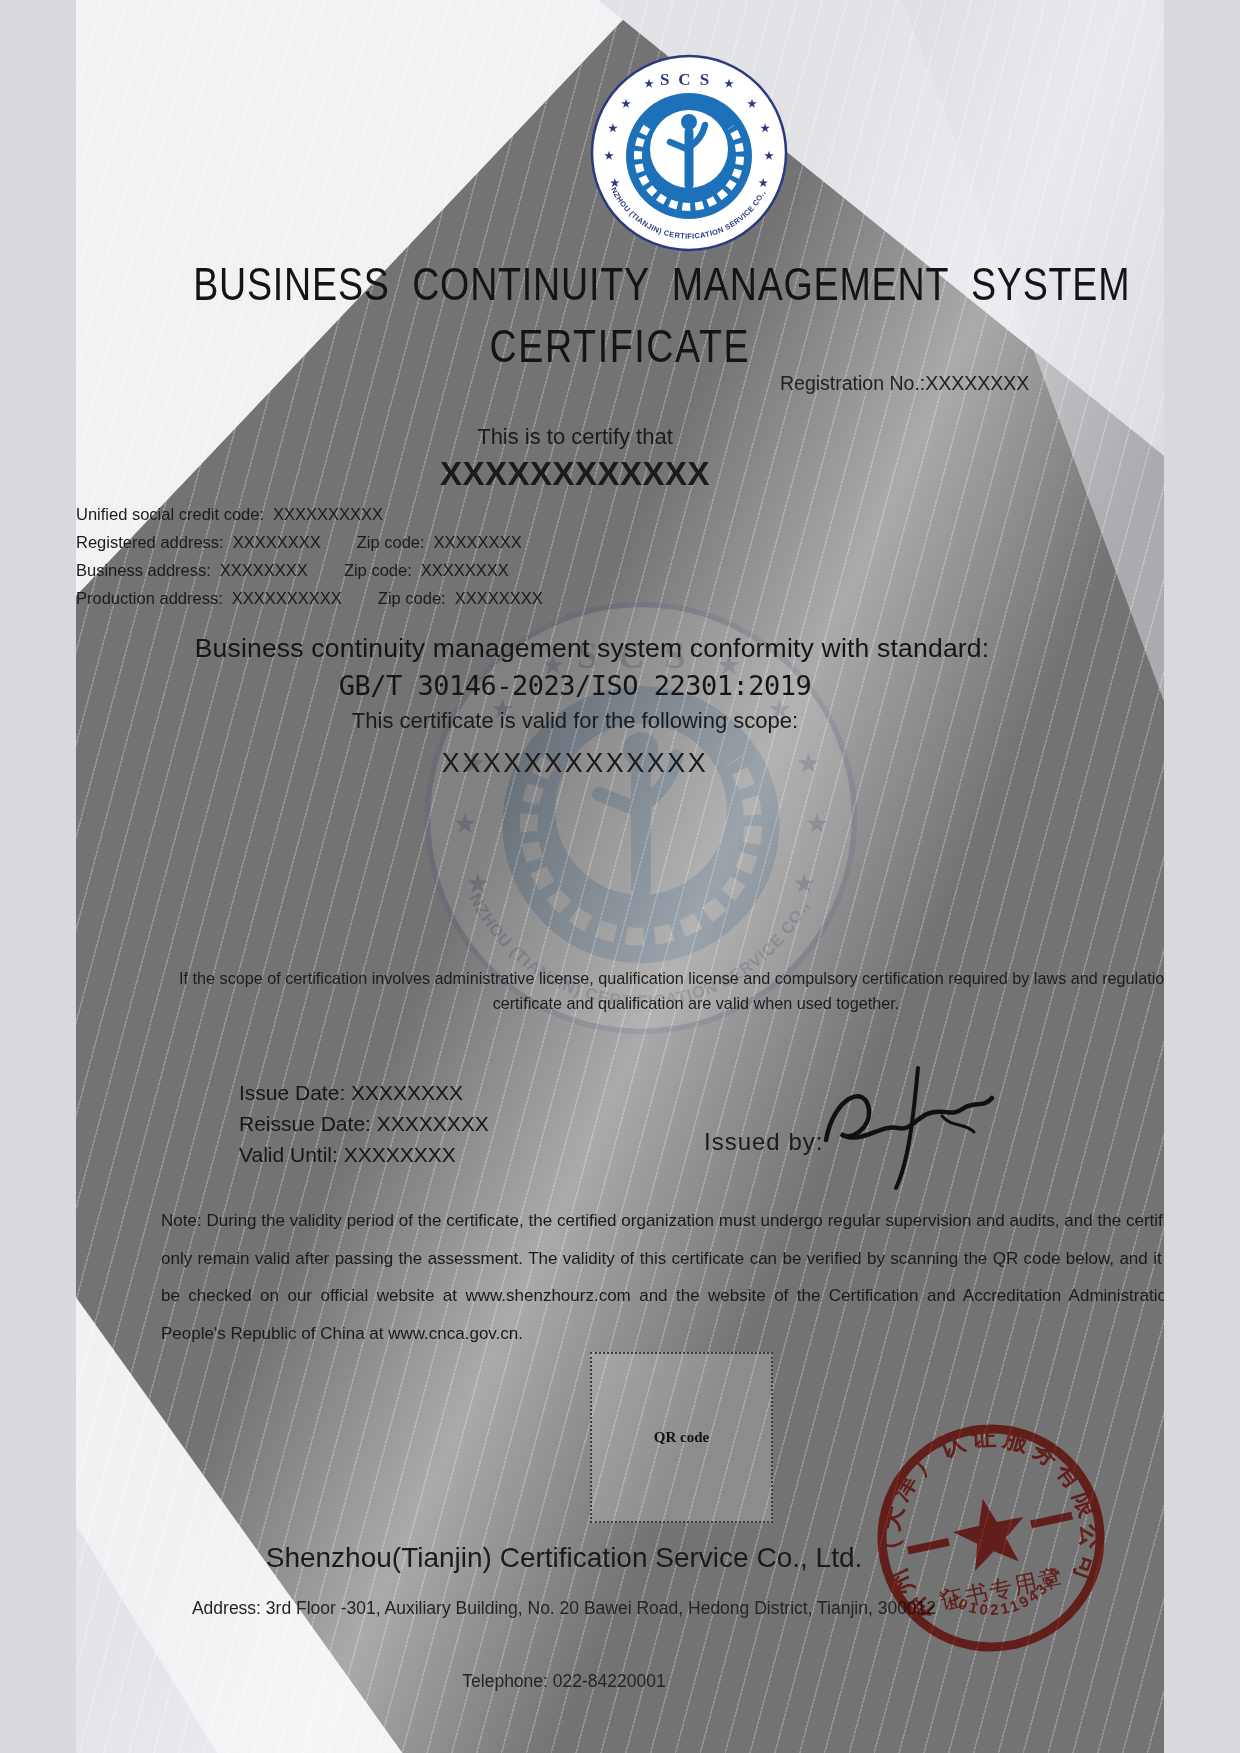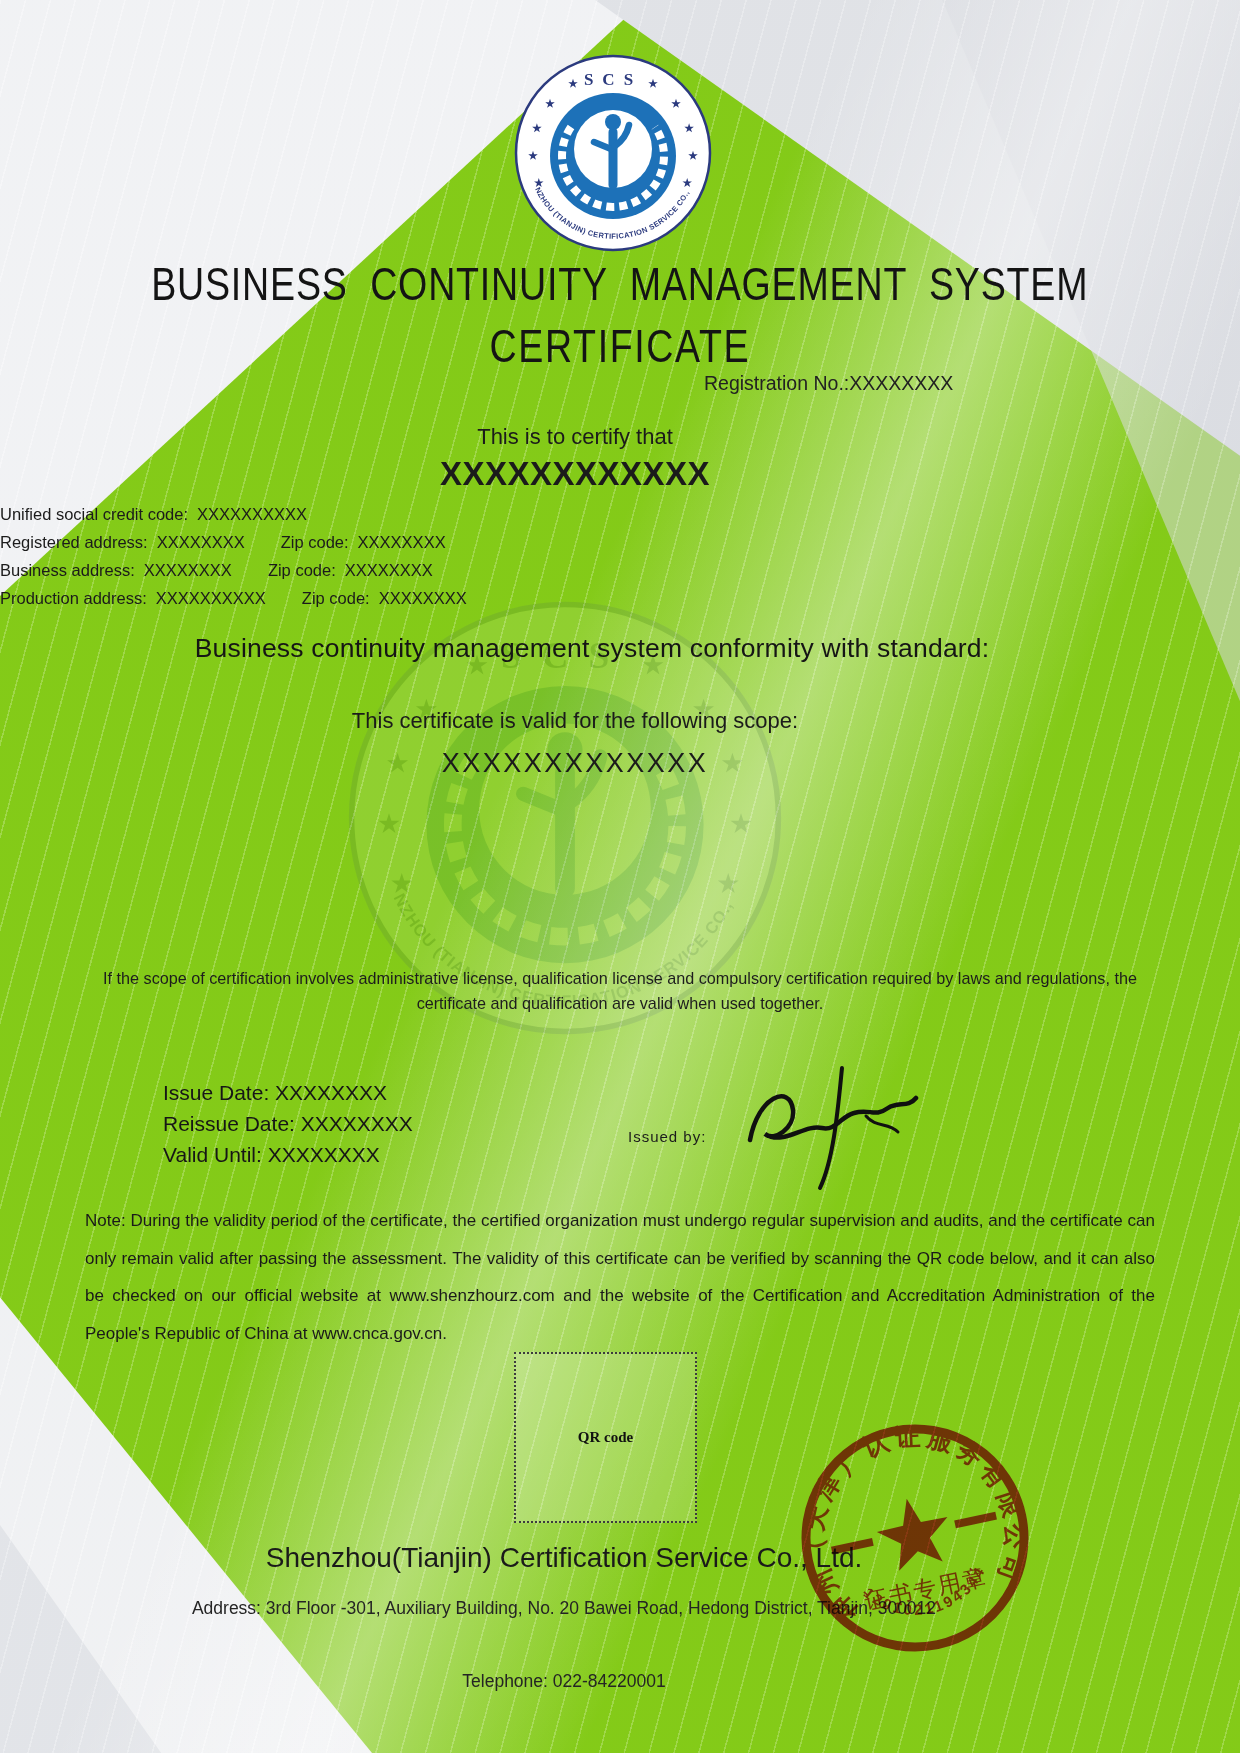--- a/index.html
+++ b/index.html
@@ -1,18 +1,18 @@
 <!DOCTYPE html>
 <html><head>
 <meta charset="utf-8">
 <style>
   html,body{margin:0;padding:0;background:#d8d9dc;}
   .page{
-    position:relative;width:1240px;height:1753px;margin:0 auto;
-    background:#84cc16;overflow:hidden;
+    position:relative;width:1088px;height:1753px;margin:0 auto;
+    background:#737373;overflow:hidden;
     font-family:"Liberation Sans",sans-serif;color:#1b1b1b;
   }
   .abs{position:absolute;}
   .layer{position:absolute;inset:0;pointer-events:none;}
   
   .w1{background:#f3f4f6;clip-path:polygon(0 0,52% 0,0 34%);}
   .w2{background:#e2e4e8;clip-path:polygon(48% 0,100% 0,100% 26%);}
   .w3{background:#d9dbe0;clip-path:polygon(76% 0,100% 0,100% 40%);opacity:.55;}
   .w4{background:#f2f3f5;clip-path:polygon(0 74%,0 100%,30% 100%);}
   .w5{background:#e4e6ea;clip-path:polygon(0 87%,0 100%,13% 100%);}
@@ -29,21 +29,21 @@
   .intro{font-size:22px;}
   .company-name{font-size:33px;letter-spacing:.5px;font-weight:700;}
   .field-row{display:flex;justify-content:flex-start;gap:9px;font-size:16.5px;line-height:28px;}
   .field-row .gap{width:18px;}
   .std-heading{font-size:26.5px;letter-spacing:.2px;color:#151515;padding-left:34px;}
   .std-code{font-family:"DejaVu Sans Mono",monospace;font-size:27px;letter-spacing:-.5px;color:#151515;}
   .scope-heading{font-size:22px;}
   .scope-value{font-size:27px;letter-spacing:2.5px;}
   .disclaimer{font-size:16.2px;line-height:25px;color:#1d1d1d;}
   .dates{font-size:21px;line-height:31px;color:#161616;}
-  .issued-by{font-size:15px;letter-spacing:1px;}
+  .issued-by{font-size:24px;letter-spacing:1px;}
   .note{font-size:17px;line-height:37.5px;text-align:justify;text-align-last:left;color:#1a1a1a;}
   .qr-box{border:2px dotted #3c3c3c;display:flex;align-items:center;justify-content:center;background:rgba(255,255,255,.18);}
   .qr-label{font-family:"Liberation Serif",serif;font-weight:700;font-size:15px;color:#111;}
   .footer-company{font-size:28px;color:#1a1a1a;}
   .footer-line{font-size:17.5px;color:#242424;}
   .watermark{opacity:.10;}
   .stamp{transform:rotate(-12deg);opacity:.92;mix-blend-mode:multiply;}
   .sig{stroke:#101010;fill:none;stroke-linecap:round;}
 </style>
 </head>
@@ -136,20 +136,21 @@
     <div class="field-row">
       <span>Production address:</span>
       <span>XXXXXXXXXX</span>
       <span class="gap"></span>
       <span>Zip code:</span>
       <span>XXXXXXXX</span>
     </div>
   </div>
 
   <div class="abs content-centered std-heading" style="top:633px">Business continuity management system conformity with standard:</div>
+  <div class="abs content-centered std-code" style="top:670px">GB/T 30146-2023/ISO 22301:2019</div>
   <div class="abs content-centered scope-heading" style="top:708px">This certificate is valid for the following scope:</div>
   <div class="abs content-centered scope-value" style="top:748px">XXXXXXXXXXXXX</div>
 
   <div class="abs disclaimer" style="left:85px;top:966px;width:1070px;text-align:center">If the scope of certification involves administrative license, qualification license and compulsory certification required by laws and regulations, the certificate and qualification are valid when used together.</div>
 
   <div class="abs dates" style="left:163px;top:1077px">
     <div>Issue Date: XXXXXXXX</div>
     <div>Reissue Date: XXXXXXXX</div>
     <div>Valid Until: XXXXXXXX</div>
   </div>

